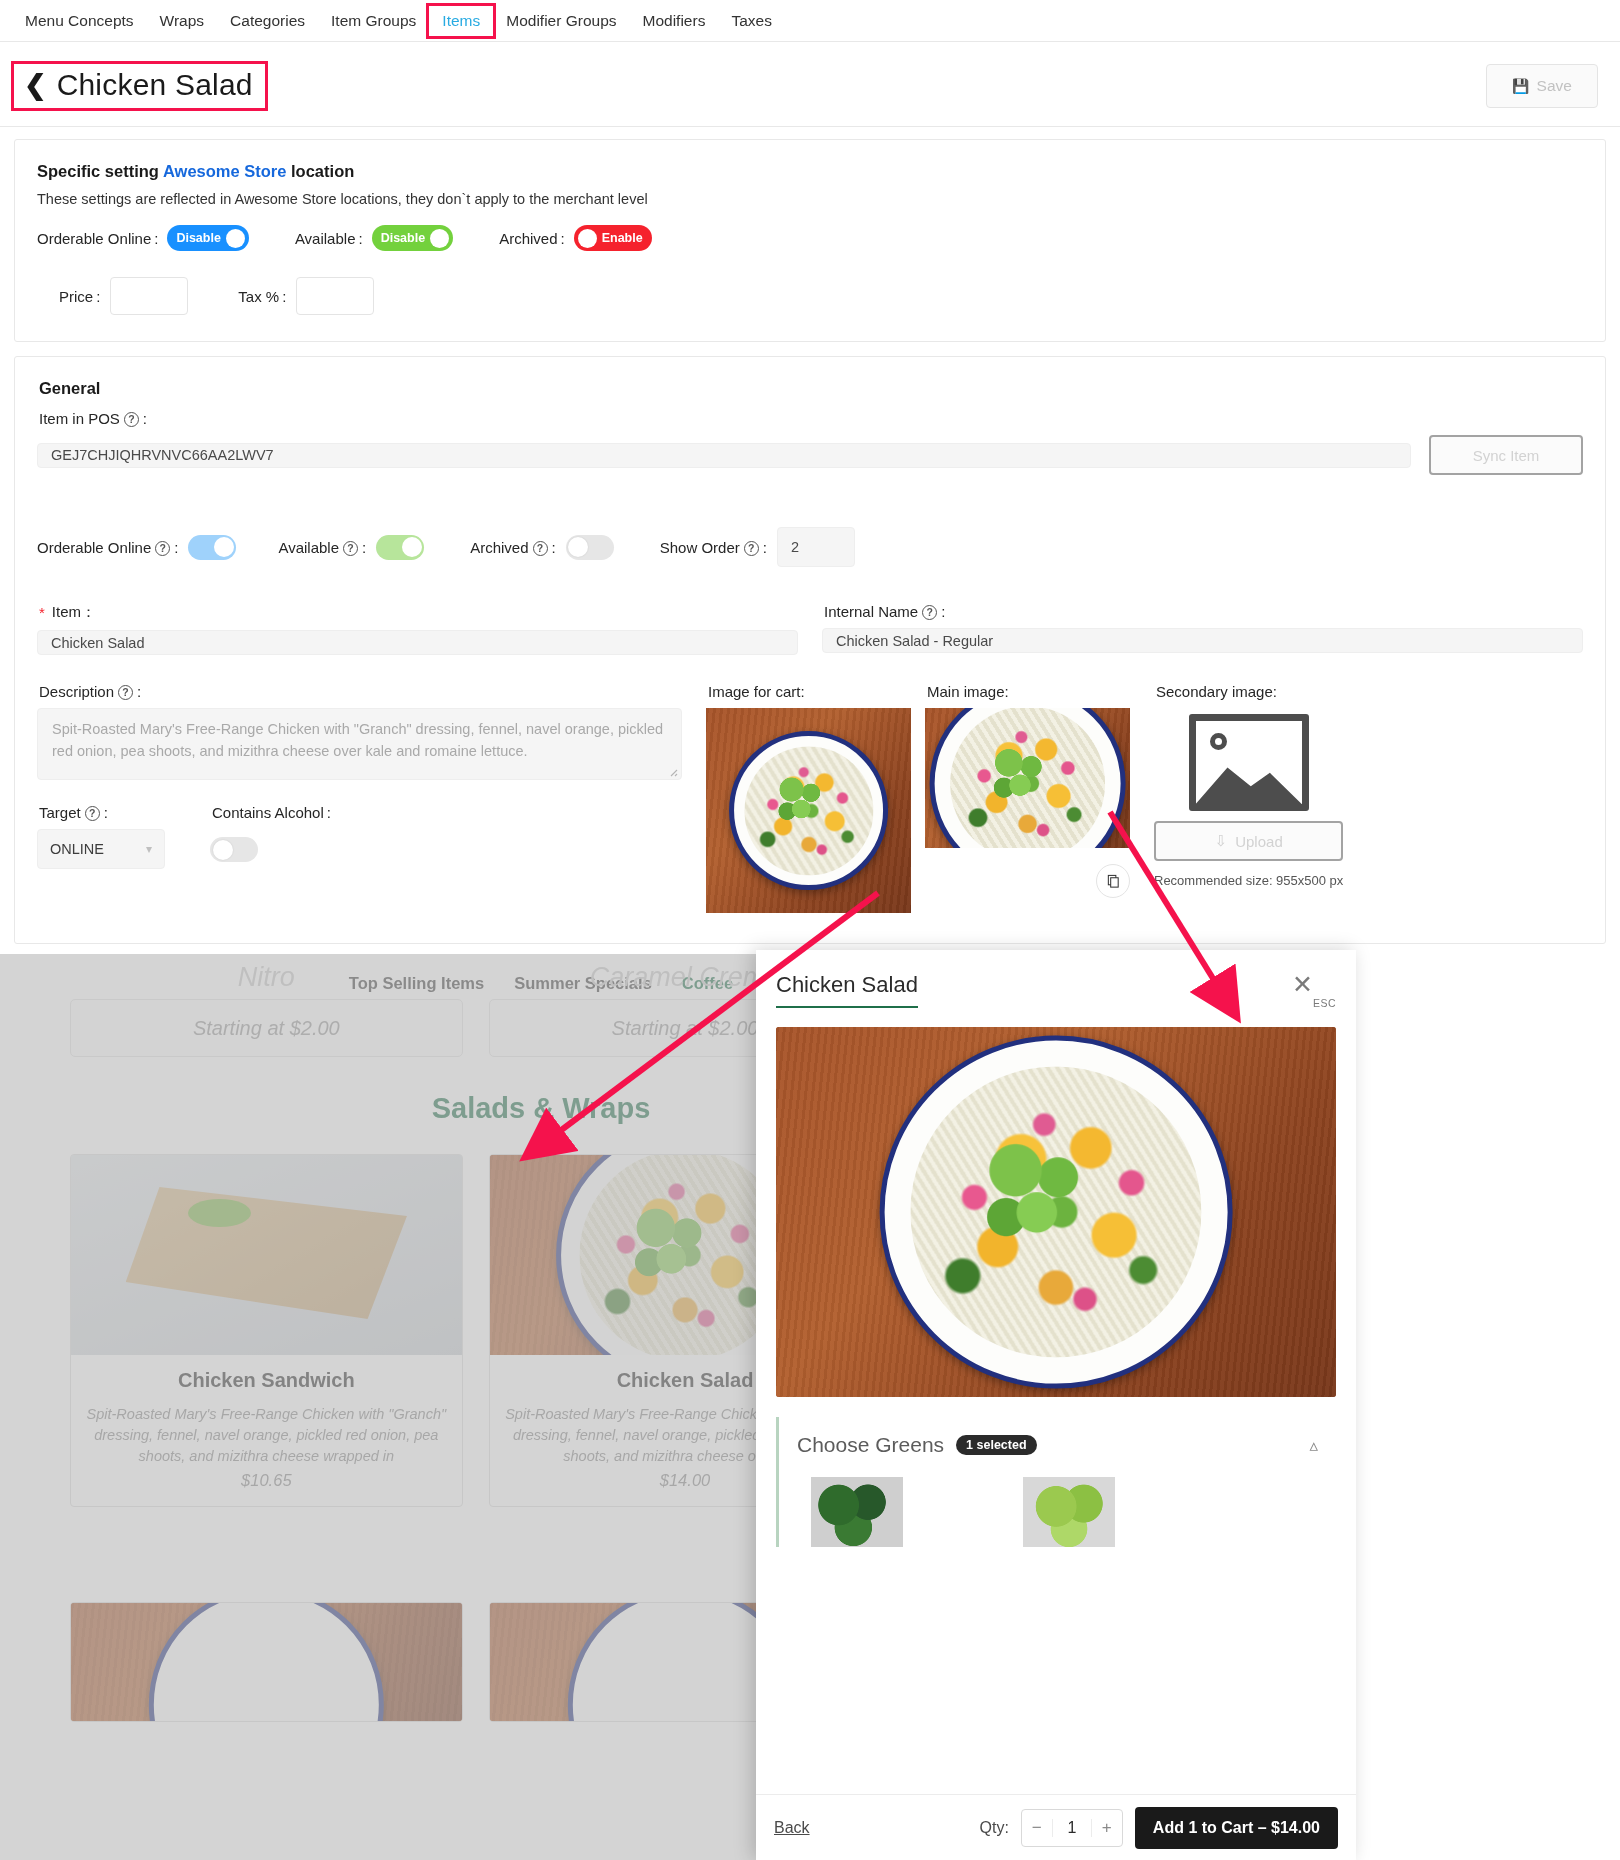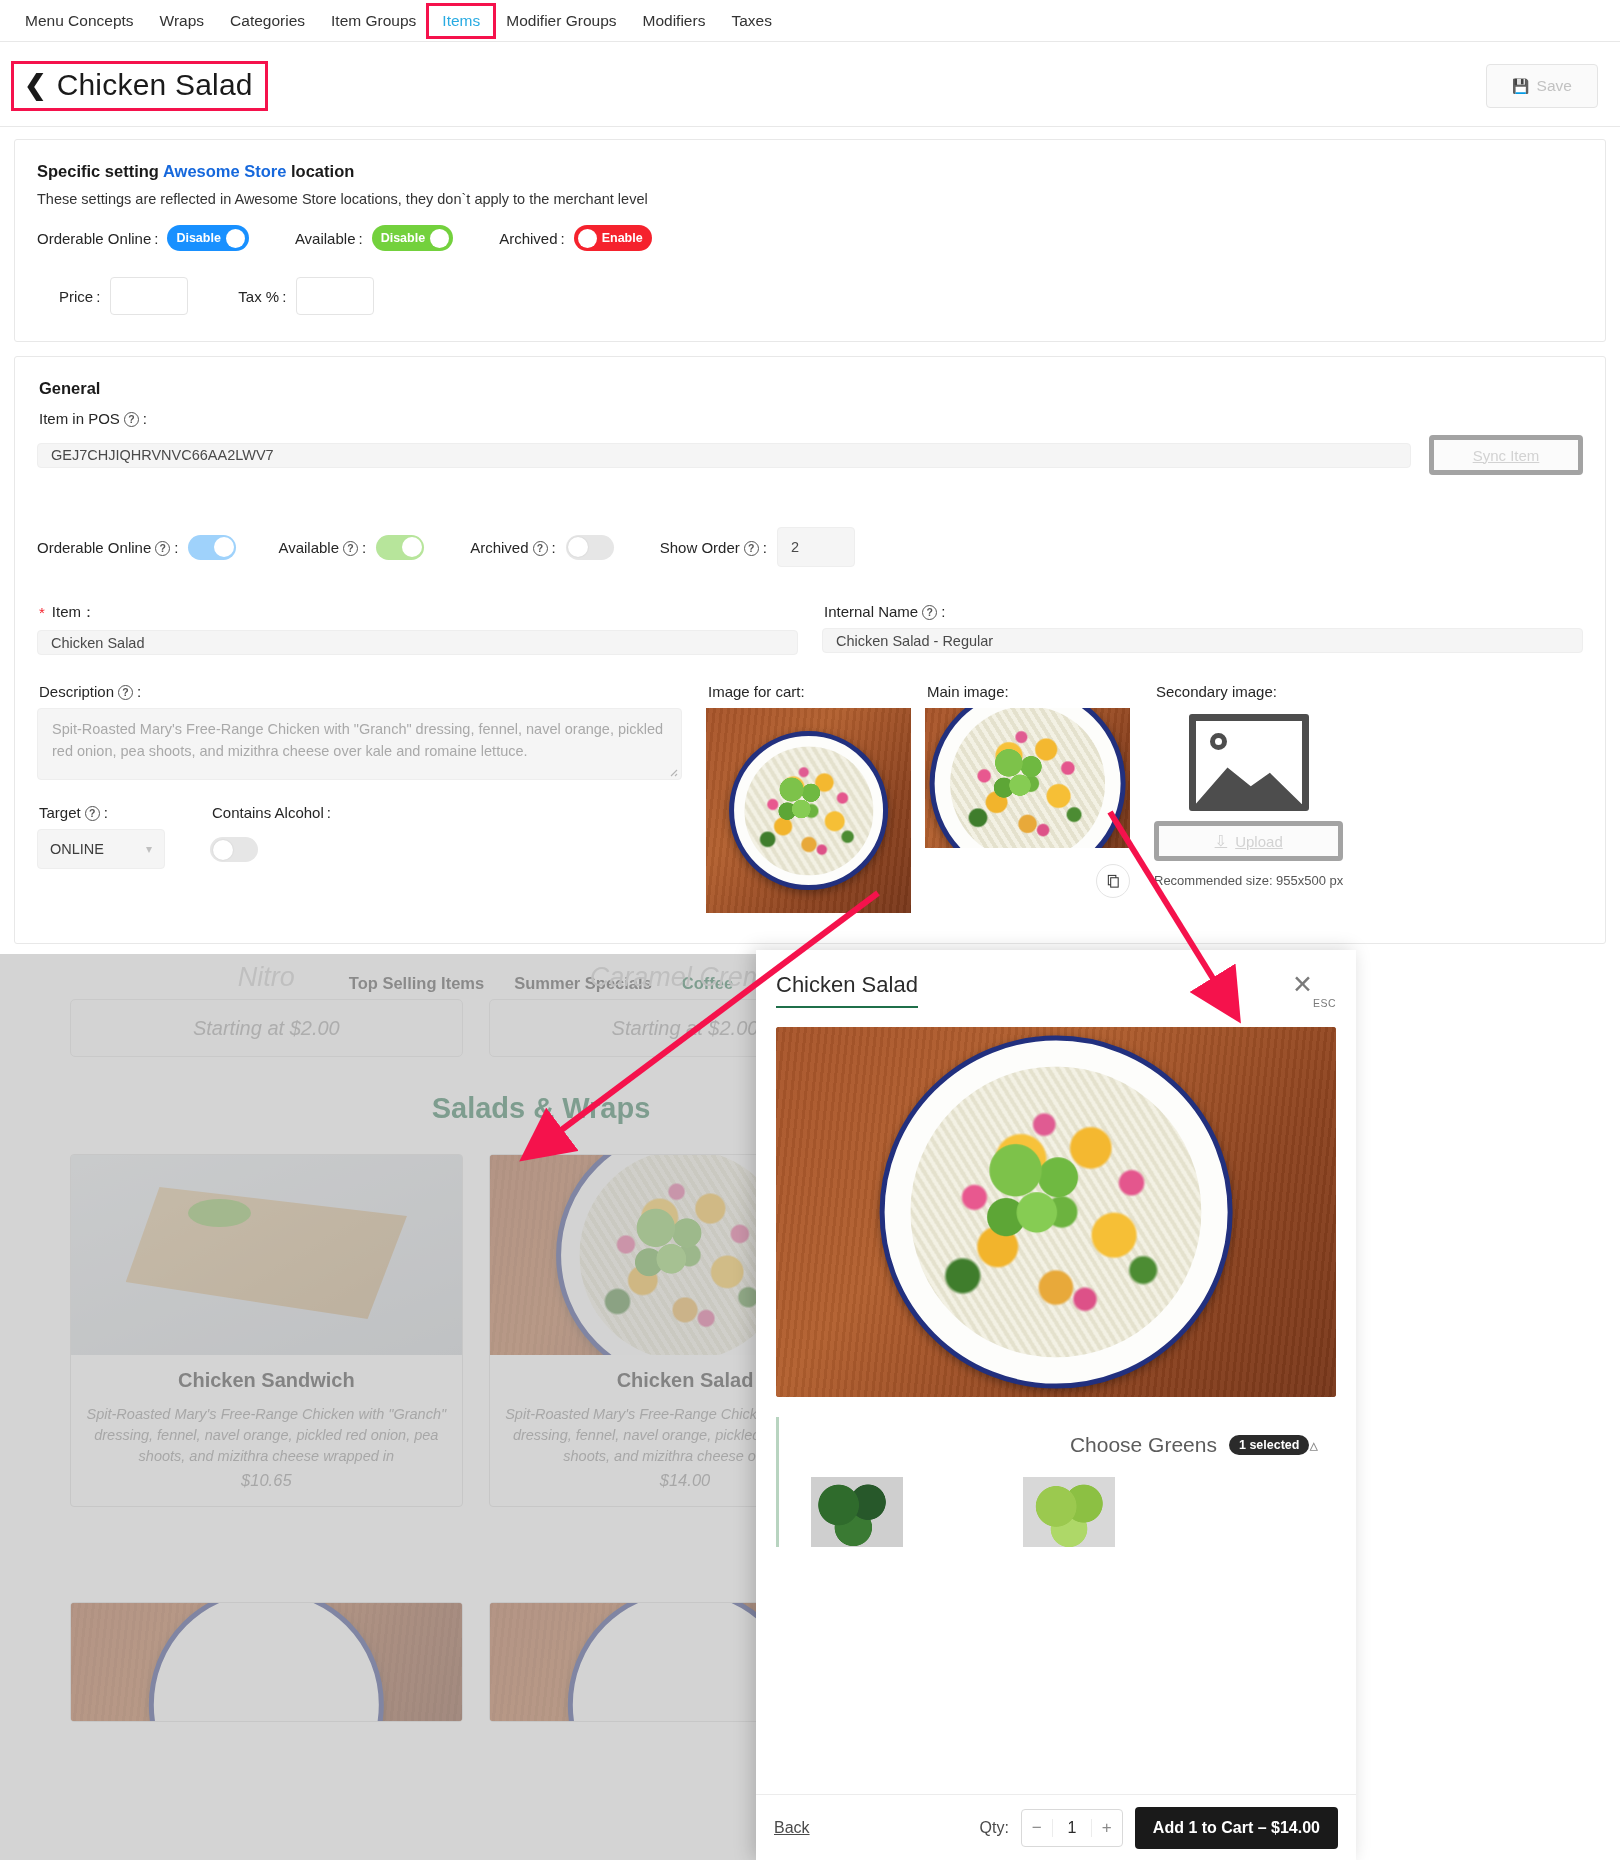--- a/index.html
+++ b/index.html
@@ -78,23 +78,23 @@
     font-size:10.5px; line-height:1; color:#555; font-weight:700; flex:none;
     position:relative; top:1px;
   }
   .req { color:#f5222d; margin-right:3px; }
 
   .input {
     height:25px; border:1px solid #eee; border-radius:4px; background:#f5f5f5;
     display:flex; align-items:center; padding:0 13px; font-size:14.5px; color:#4a4a4a;
   }
   .btn-ghost {
-    height:40px; min-width:154px; border:5px solid #a3a3a3; border-radius:4px;
+    height:40px; min-width:154px; border:2px solid #a3a3a3; border-radius:4px;
     background:#fbfbfb; color:#d2d2d2; font-size:15px;
-    display:flex; align-items:center; justify-content:center;text-decoration:underline;
+    display:flex; align-items:center; justify-content:center;
   }
 
   
   .sw { width:48px; height:25px; border-radius:999px; position:relative; flex:none; }
   .sw .k { position:absolute; top:2.5px; width:20px; height:20px; border-radius:50%; background:#fff; }
   .sw.on-blue { background:#9fd2fb; } .sw.on-blue .k { right:2.5px; }
   .sw.on-green { background:#b7e59b; } .sw.on-green .k { right:2.5px; }
   .sw.off { background:#e6e6e6; } .sw.off .k { left:2.5px; box-shadow:0 0 2px rgba(0,0,0,.12); }
 
   .showorder-input {
@@ -213,21 +213,21 @@
     position:absolute; left:756px; top:950px; width:600px; height:910px;
     background:#fff; box-shadow:-4px 0 18px rgba(0,0,0,.18); z-index:10; overflow:hidden;
   }
   .modal .mhead { display:flex; align-items:flex-start; justify-content:space-between; padding:22px 20px 0 20px; }
   .modal .mtitle { font-size:22px; color:#2b2b2b; border-bottom:2px solid #1f6f4a; padding-bottom:8px; }
   .close-x { text-align:center; color:#7a7a7a; }
   .close-x .x { font-size:25px; line-height:1; }
   .close-x .esc { font-size:10.5px; letter-spacing:.5px;padding-left:44px; }
   .modal .mimg { margin:18px 20px 0 20px; height:370px; border-radius:3px; }
   .mopt { margin:20px 20px 0 20px; border-left:3px solid #b8d4c0; padding:16px 18px 0 18px; }
-  .mopt .oh { display:flex; align-items:center; justify-content:flex-end; }
+  .mopt .oh { display:flex; align-items:center; justify-content:space-between; }
   .mopt .ohl { display:flex; align-items:center; gap:12px; font-size:21px; color:#5c5c5c; }
   .badge { background:#2b2b2b; color:#fff; font-size:12.5px; font-weight:700; border-radius:11px; padding:3px 10px; }
   .caret-up { color:#8a8a8a; font-size:17px; }
   .mopt .thumbs { display:flex; gap:120px; padding:20px 14px 0 14px; }
   .mthumb { width:92px; height:70px; }
   .kale {
     background:
       radial-gradient(circle at 30% 40%, #2f6b2c 0 26%, transparent 27%),
       radial-gradient(circle at 62% 36%, #27582a 0 24%, transparent 25%),
       radial-gradient(circle at 46% 72%, #3a7a33 0 26%, transparent 27%), #cfcfcf;

